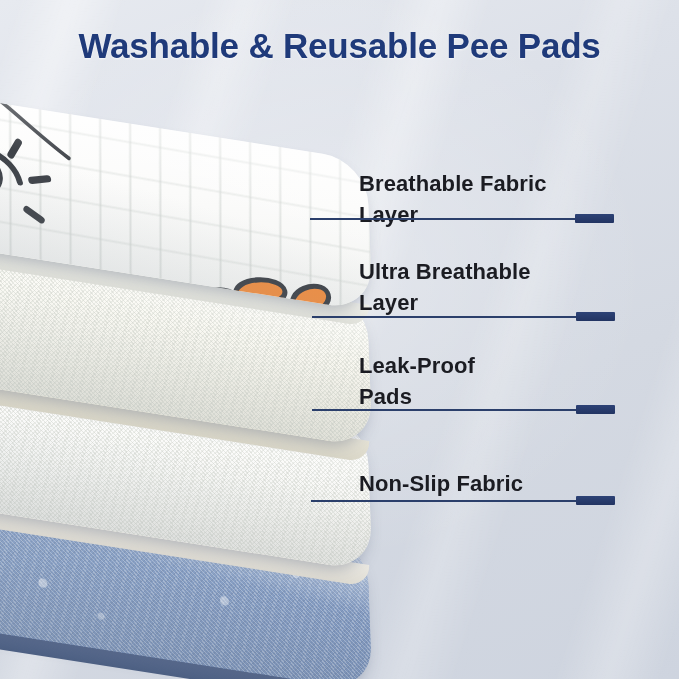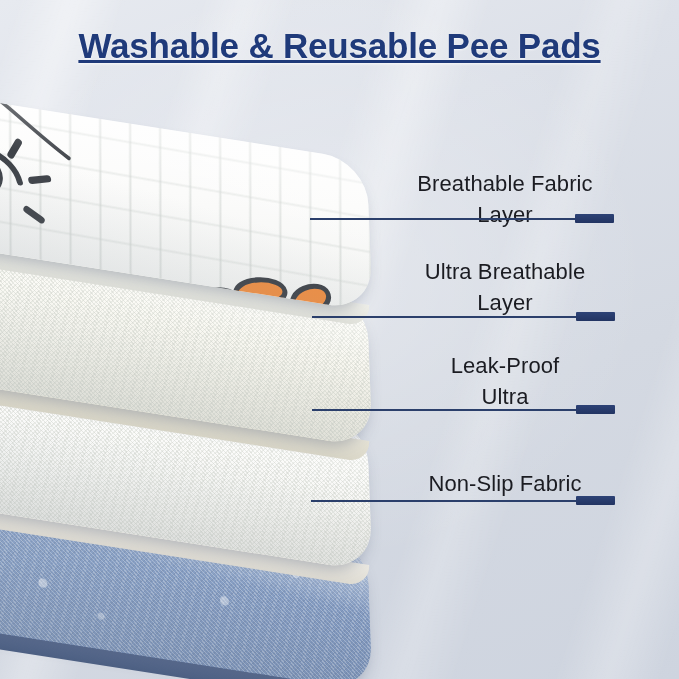--- a/index.html
+++ b/index.html
@@ -61,21 +61,20 @@
     right: 0;
     top: 26px;
     text-align: center;
     font-size: 35px;
     font-weight: 700;
     letter-spacing: -0.2px;
     color: #1f3a7a;
     text-shadow: 0 1px 2px rgba(255,255,255,0.75);
     z-index: 40;
     white-space: nowrap;
-    text-decoration: underline;
   }
 
   
   .stack {
     position: absolute;
     left: -150px;
     top: 40px;
     width: 560px;
     height: 600px;
     z-index: 20;
@@ -199,29 +198,28 @@
       radial-gradient(circle at 48% 78%, rgba(255,255,255,0.35) 0 3px, rgba(255,255,255,0) 4px);
   }
 
   
   .callout {
     position: absolute;
     z-index: 50;
   }
   .callout-label {
     position: absolute;
-    left: 375px;
+    left: 359px;
     width: 260px;
     font-size: 22px;
     line-height: 31px;
-    font-weight: 400;
+    font-weight: 700;
     color: #1b1c22;
     letter-spacing: 0.1px;
     white-space: pre-line;
-    text-align: center;
   }
   .leader {
     position: absolute;
     height: 9px;
   }
   .leader .thin {
     position: absolute;
     left: 0;
     right: 38px;
     top: 4px;
@@ -341,21 +339,21 @@
     <div class="callout-label" style="top:256px">Ultra Breathable
 Layer</div>
     <div class="leader" style="left:312px; top:312px; width:303px">
       <div class="thin"></div>
       <div class="thick"></div>
     </div>
   </div>
 
   <div class="callout">
     <div class="callout-label" style="top:350px">Leak-Proof
-Ultra</div>
+Pads</div>
     <div class="leader" style="left:312px; top:405px; width:303px">
       <div class="thin"></div>
       <div class="thick"></div>
     </div>
   </div>
 
   <div class="callout">
     <div class="callout-label" style="top:468px">Non-Slip Fabric</div>
     <div class="leader" style="left:311px; top:496px; width:304px">
       <div class="thin"></div>

